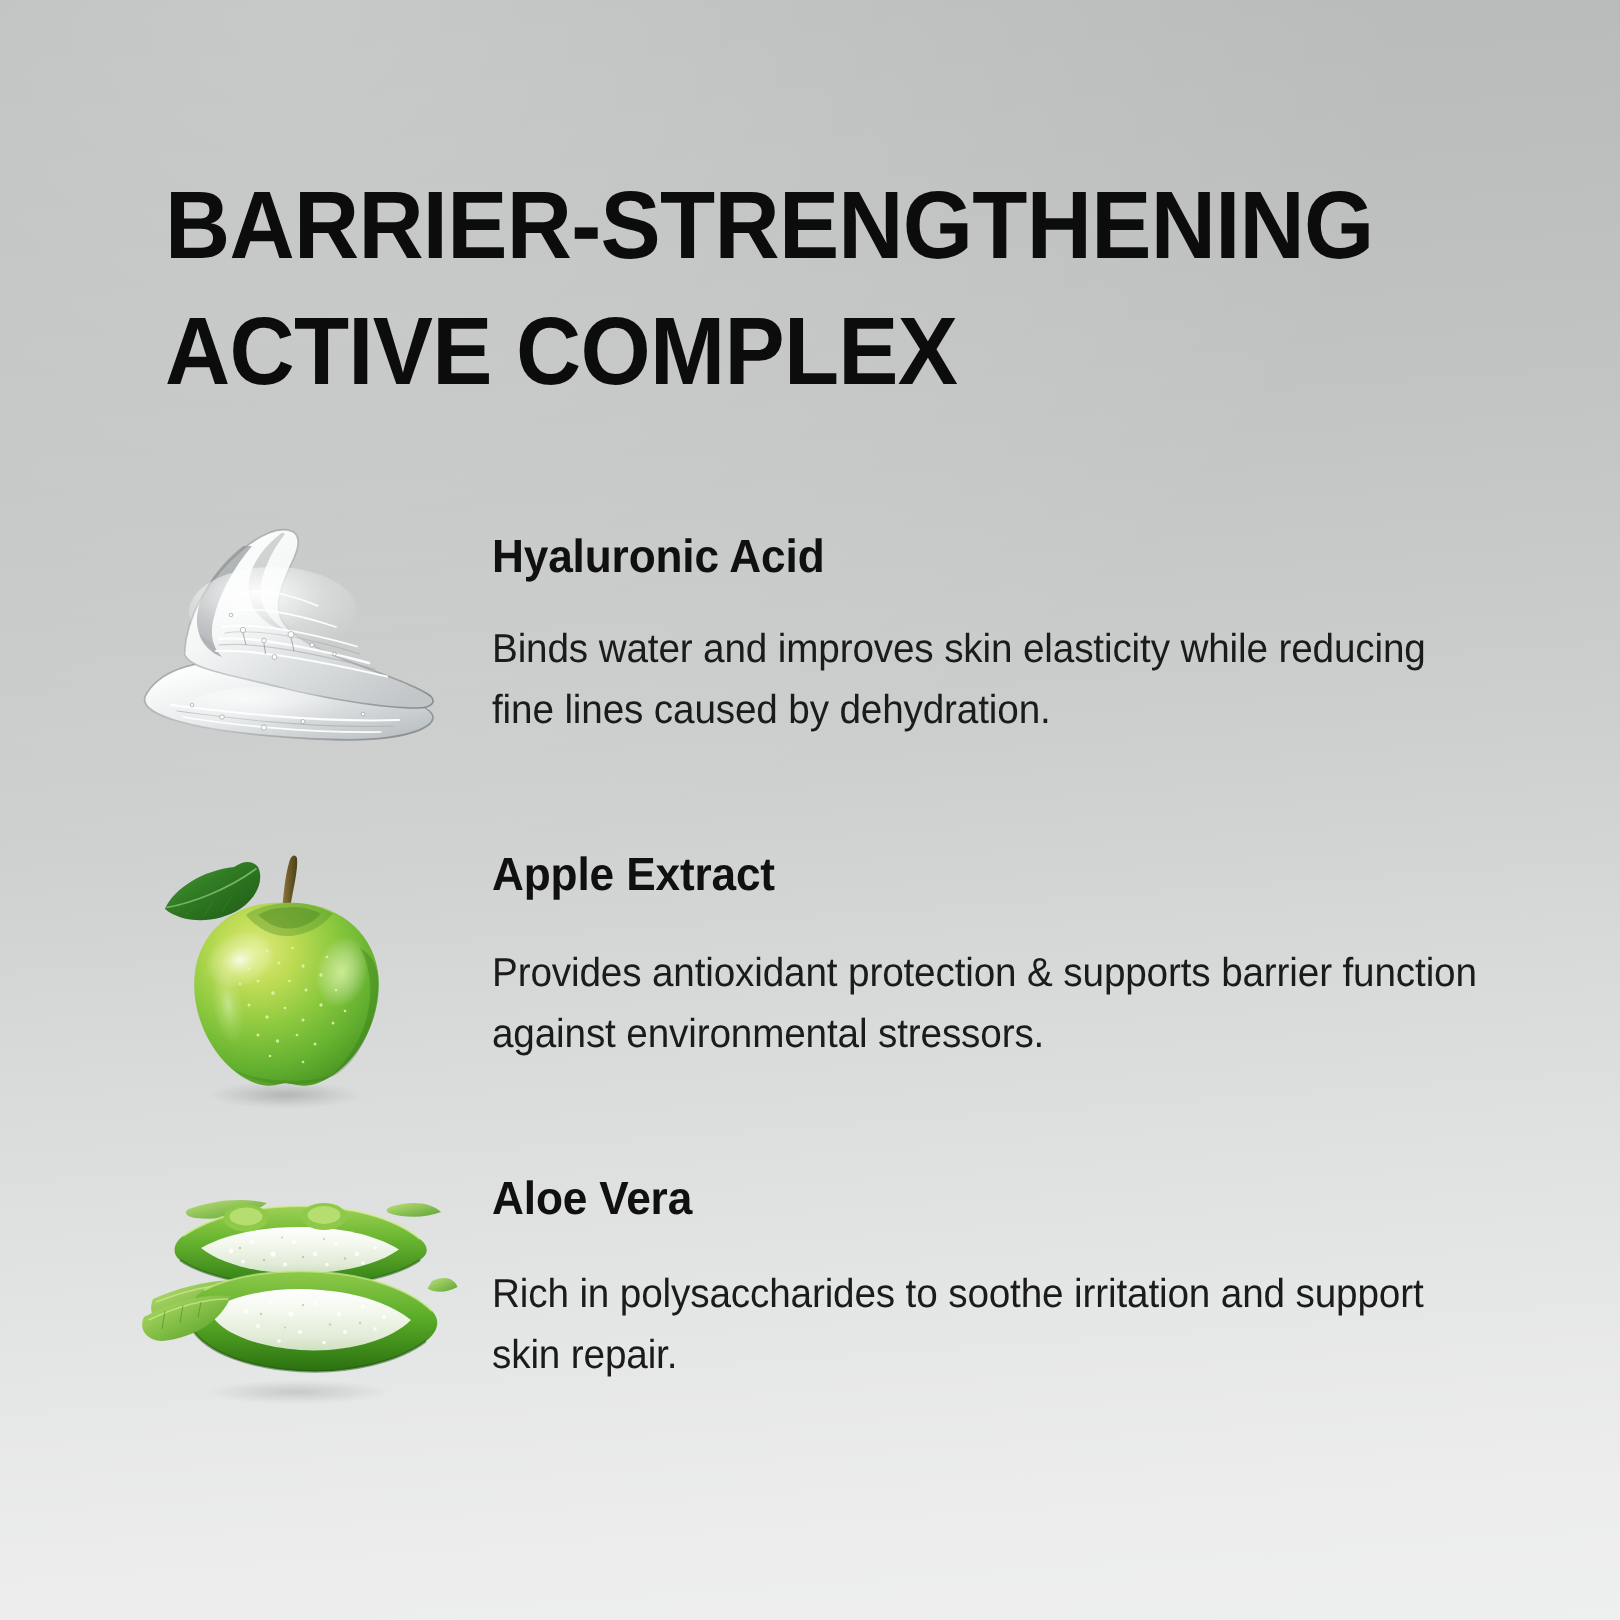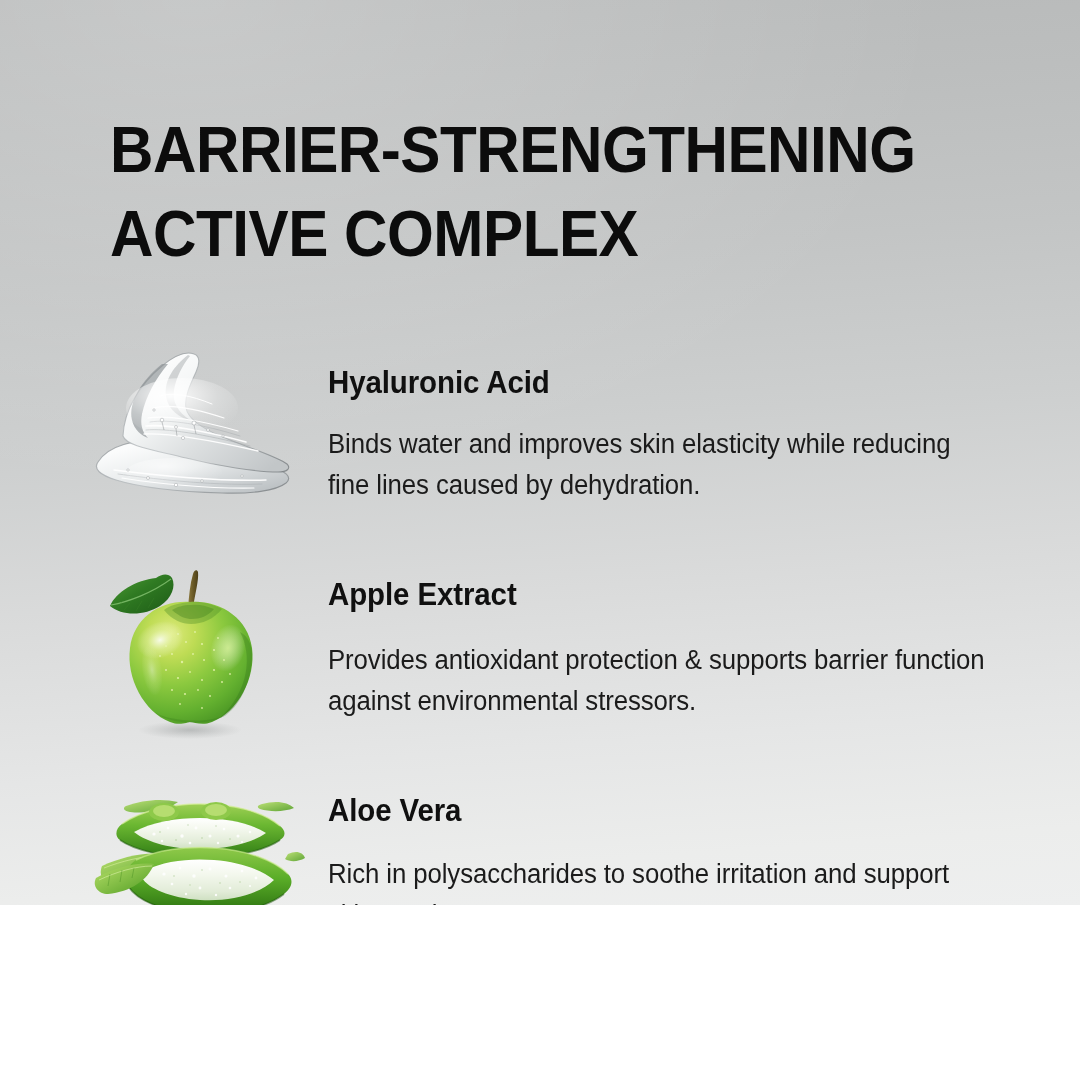--- a/index.html
+++ b/index.html
@@ -4,21 +4,21 @@
 <style>
   * { margin:0; padding:0; box-sizing:border-box; }
 
   html, body {
     width:1080px; height:1080px;
     font-family:"Liberation Sans", sans-serif;
   }
 
   #infographic {
     position:relative;
-    width:1080px; height:905px;
+    width:1080px; height:1080px;
     overflow:hidden;
     background:
       radial-gradient(120% 95% at 18% 0%, rgba(255,255,255,0.22) 0%, rgba(255,255,255,0) 58%),
       linear-gradient(176deg, #b7b9b9 0%, #bcbebe 14%, #c3c5c5 30%, #cdcfcf 47%, #dadbdb 64%, #e5e6e6 80%, #ecedec 92%, #eeefef 100%);
     text-decoration: underline;
   }
 
   
   .title {
     position:absolute;
@@ -39,21 +39,21 @@
   .row-1 { top:350px; }
   .row-2 { top:562px; }
   .row-3 { top:778px; }
 
   .art-wrap {
     position:absolute;
     left:90px; top:0;
     width:215px; height:175px;
   }
 
-  .copy { position:absolute; left:328px; top:16px; width:700px; }
+  .copy { position:absolute; left:328px; top:4px; width:700px; }
 
   .ing-name {
     font-size:31px;
     font-weight:700;
     color:#101010;
     letter-spacing:-0.1px;
     transform:scaleX(0.95);
     transform-origin:left center;
     line-height:1.1;
   }

